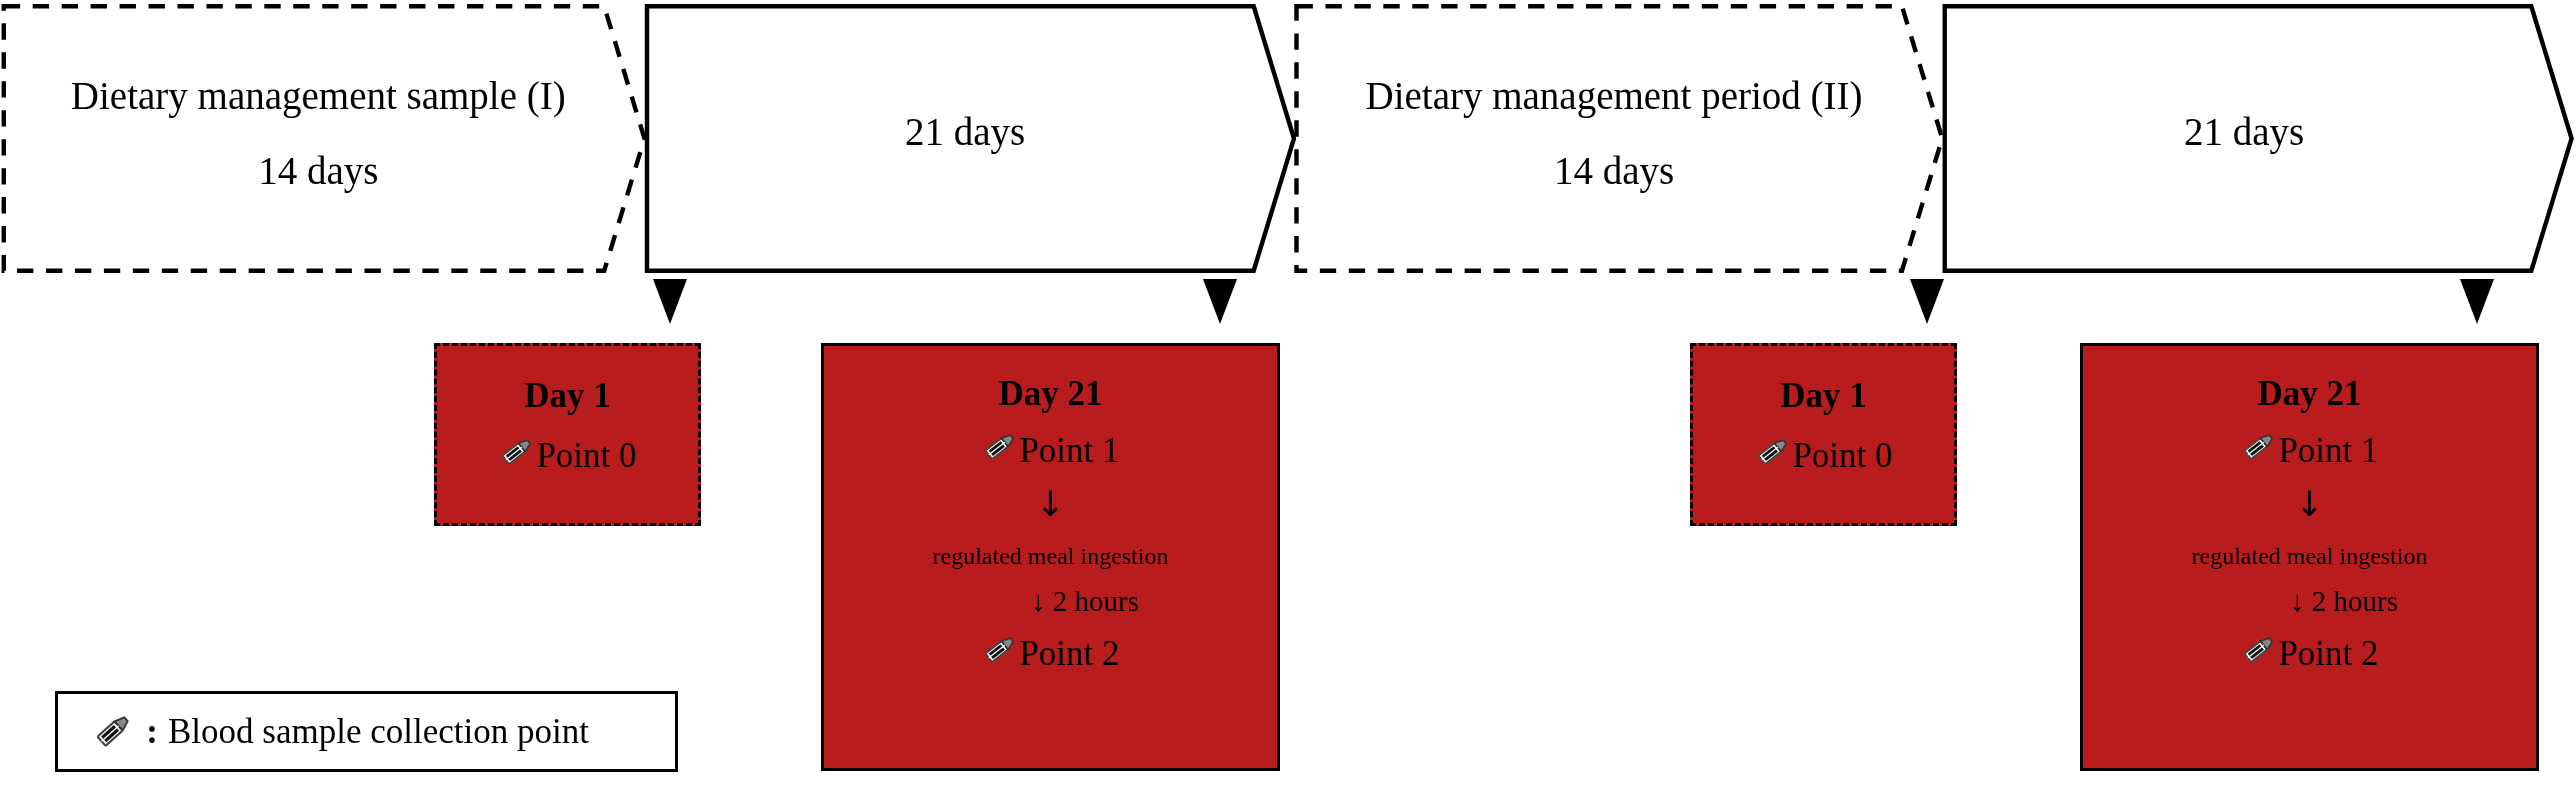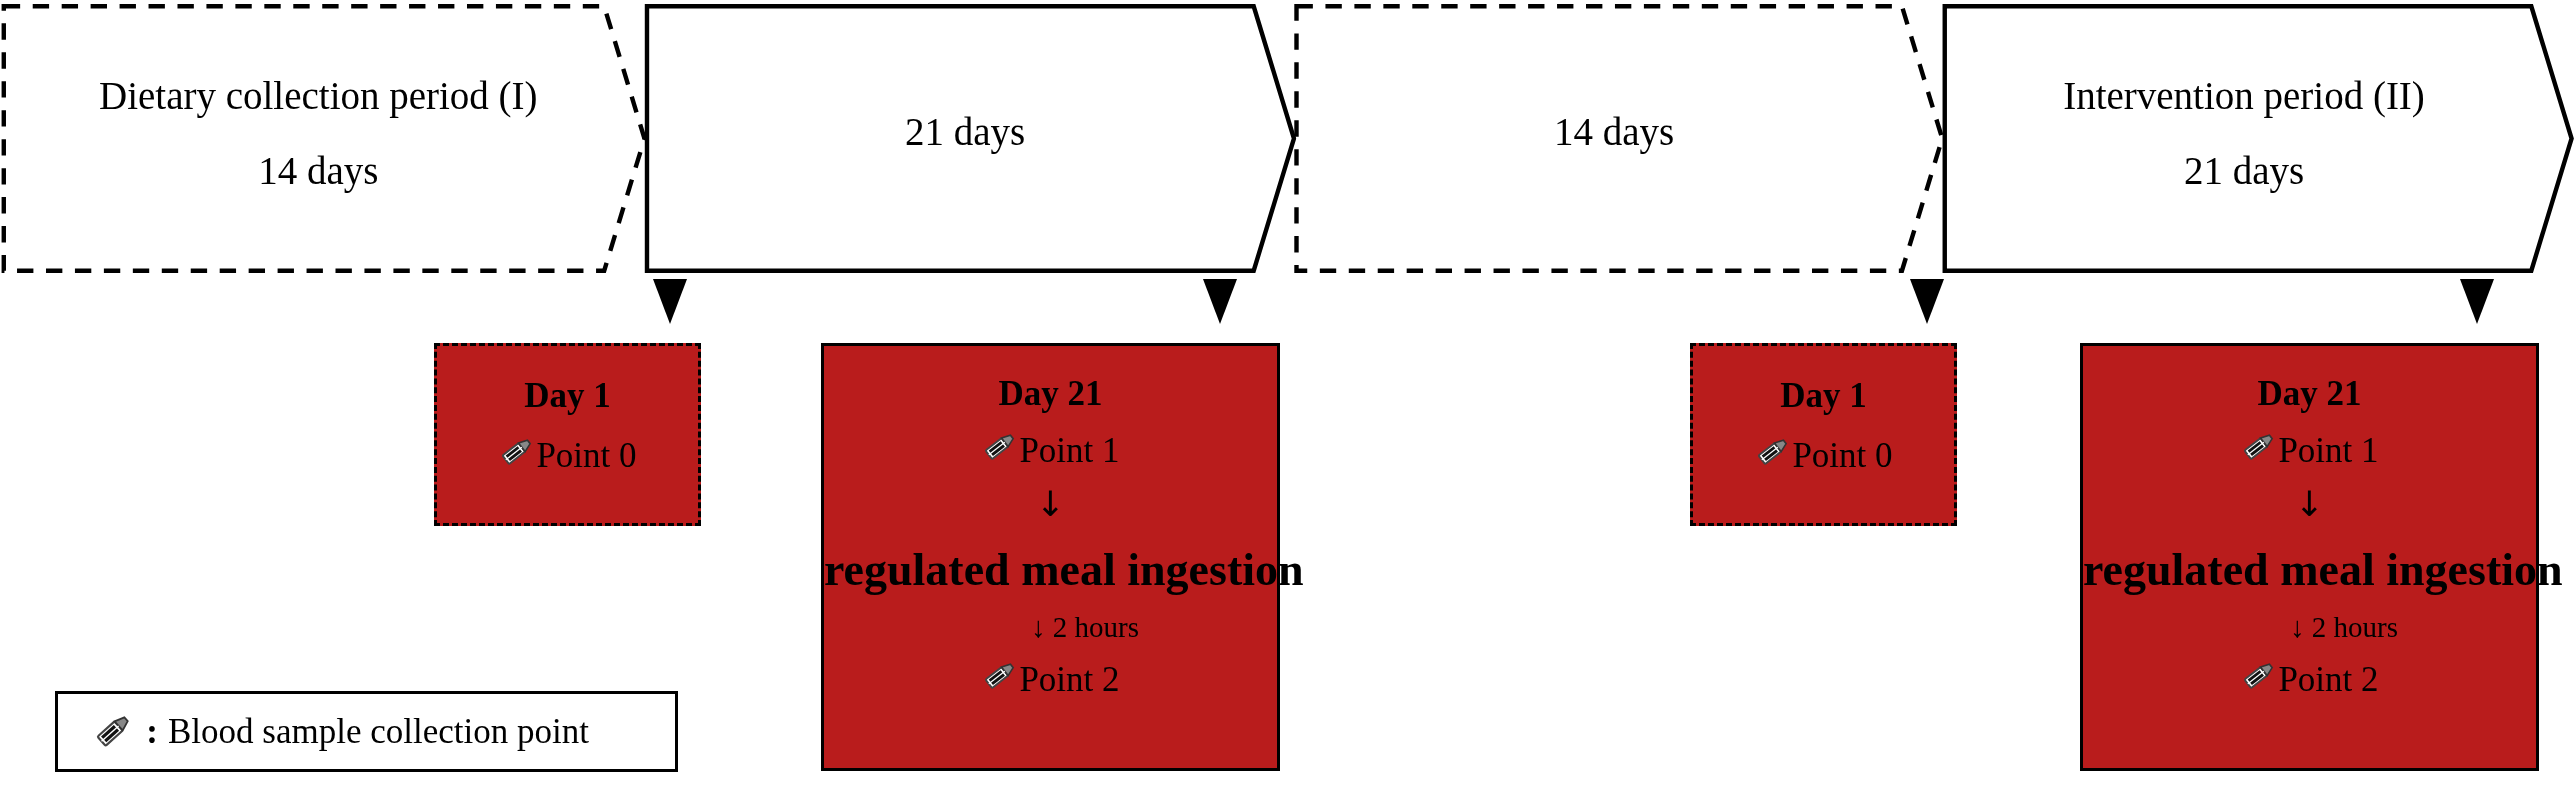--- a/index.html
+++ b/index.html
@@ -89,23 +89,22 @@
   }
   .pt-line {
     font-size: 35px;
     white-space: nowrap;
     display: flex;
     align-items: center;
     justify-content: center;
     text-align: center;
   }
   .plain-line {
-    font-size: 46px;
-    white-space: nowrap;
-    font-weight: bold;
+    font-size: 24px;
+    white-space: nowrap;
   }
   .arrow-glyph {
     font-size: 35px;
     white-space: nowrap;
     font-family: "DejaVu Sans", sans-serif;
   }
   .arrow-glyph-hours {
     font-size: 29px;
     white-space: nowrap;
   }
@@ -155,34 +154,34 @@
     <path class="seg-shape-dashed" d="M 6 10 L 960 10 L 1024 220 L 960 430 L 6 430 Z"></path>
 
     <path class="seg-shape-solid" d="M 1028 10 L 1992 10 L 2056 220 L 1992 430 L 1028 430 Z"></path>
 
     <path class="seg-shape-dashed" d="M 2060 10 L 3022 10 L 3086 220 L 3022 430 L 2060 430 Z"></path>
 
     <path class="seg-shape-solid" d="M 3090 10 L 4022 10 L 4086 220 L 4022 430 L 3090 430 Z"></path>
   </svg>
 
   <div class="seg-label" style="left:3.8px; top:76px; width:629px;">
-    <div class="seg-title">Dietary collection period (I)</div>
+    <div class="seg-title">Dietary management sample (I)</div>
     <div class="seg-days">14 days</div>
   </div>
 
   <div class="seg-label" style="left:647px; top:76px; width:636px;">
     <div class="seg-days">21 days</div>
   </div>
 
   <div class="seg-label" style="left:1296px; top:76px; width:636px;">
+    <div class="seg-title">Dietary management period (II)</div>
     <div class="seg-days">14 days</div>
   </div>
 
   <div class="seg-label" style="left:1945px; top:76px; width:598px;">
-    <div class="seg-title">Intervention period (II)</div>
     <div class="seg-days">21 days</div>
   </div>
 
   <div class="arrow-marker" style="left:653px; top:279px;"></div>
   <div class="arrow-marker" style="left:1203px; top:279px;"></div>
   <div class="arrow-marker" style="left:1910px; top:279px;"></div>
   <div class="arrow-marker" style="left:2460px; top:279px;"></div>
 
   <div class="day-box dashed" style="left:434px; top:343px; width:267px; height:183px;">
     <div class="day-heading" style="margin-top:30px;">Day 1</div>

